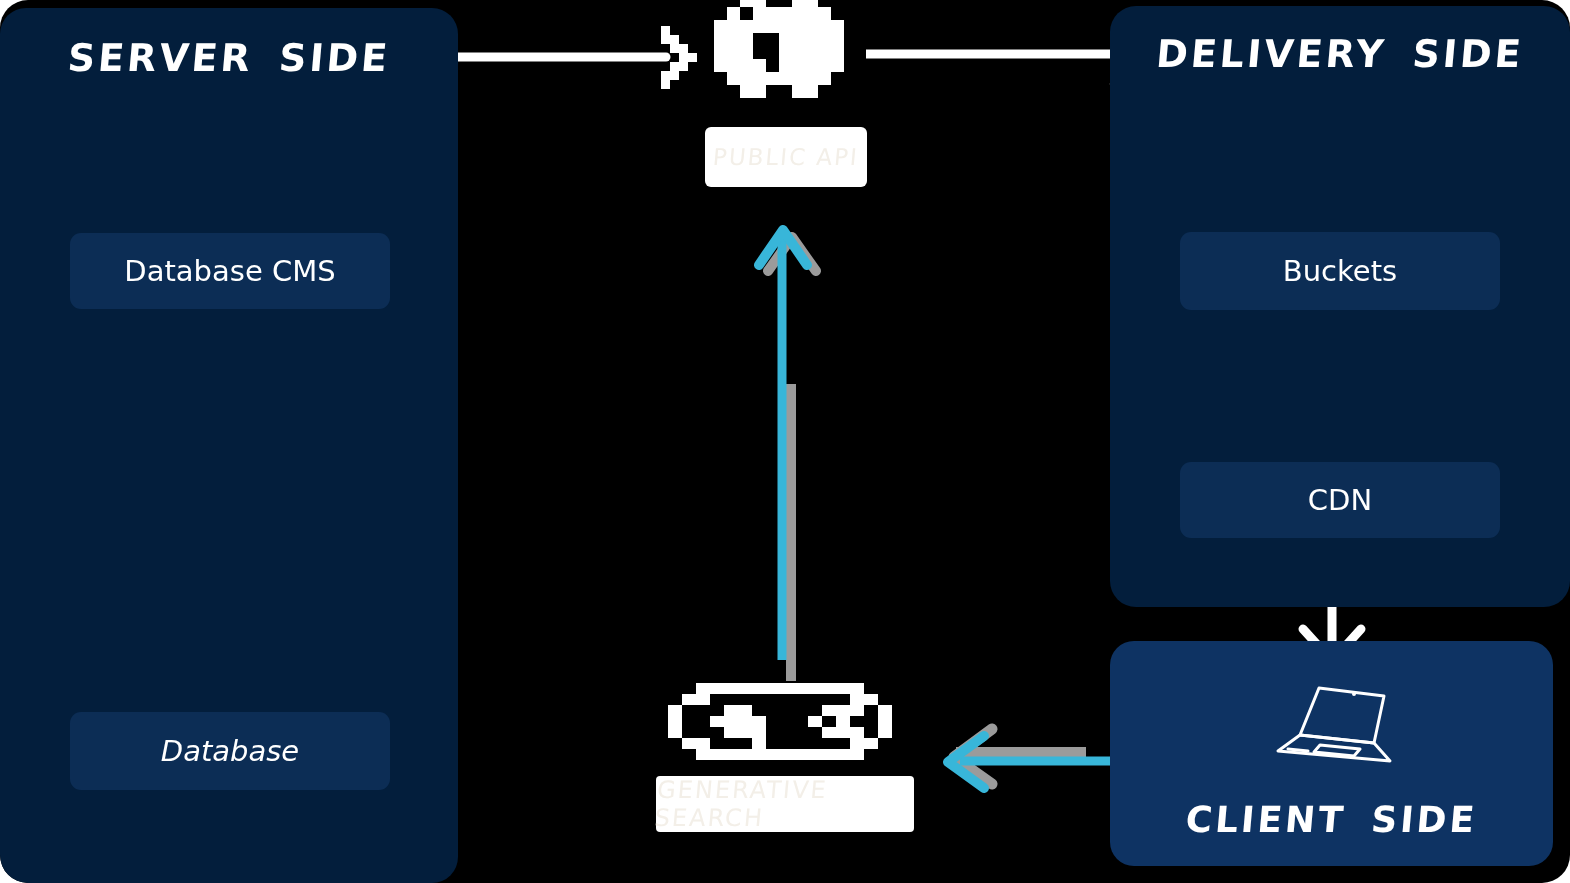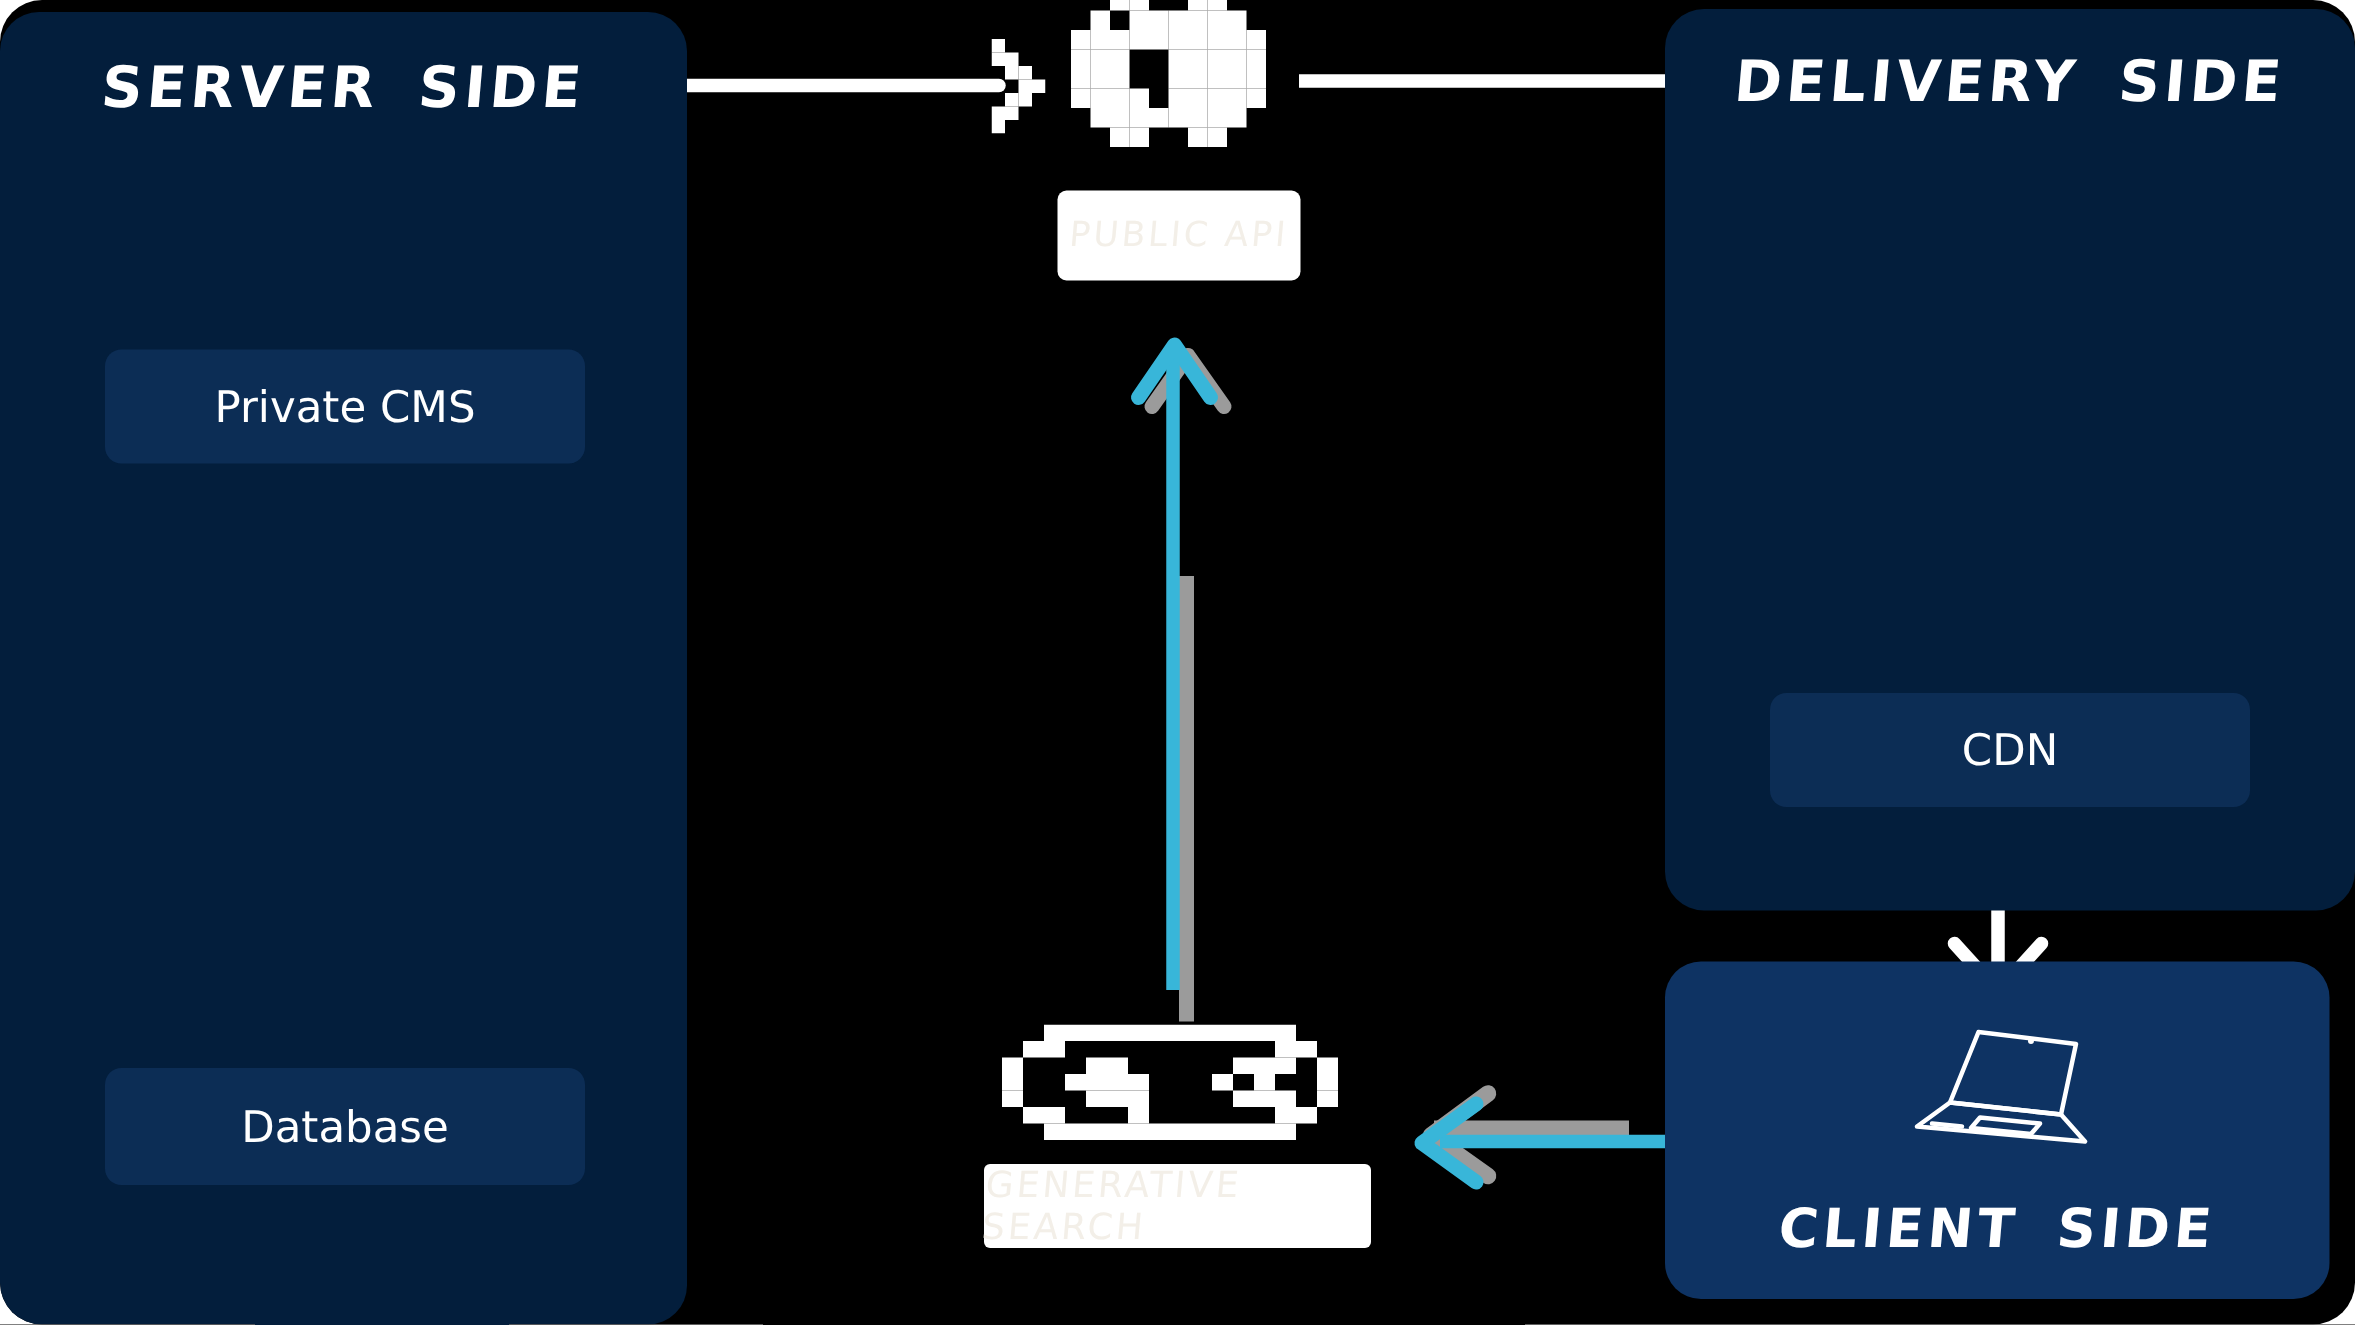--- a/index.html
+++ b/index.html
@@ -19,21 +19,21 @@
   .side-title{position:absolute;width:100%;text-align:center;color:var(--white);
               font-size:38px;letter-spacing:3px;word-spacing:10px;
               transform:skewX(-5deg);white-space:nowrap;}
   .panel-server .side-title{top:28px;}
   .panel-delivery .side-title{top:26px;}
   .panel-client .side-title{top:158px;font-size:36px;}
   .node{position:absolute;left:70px;width:320px;background:var(--node);border-radius:11px;
         color:var(--white);font-size:29px;display:flex;align-items:center;justify-content:center;}
   .node-cms{top:225px;height:76px;}
   .node-api{top:453px;height:80px;}
-  .node-db{top:704px;height:78px;}
+  .node-db{top:704px;height:78px;font-style:italic;}
   .node-buckets{top:226px;height:78px;}
   .node-cdn{top:456px;height:76px;justify-content:center;}
   .label-box{position:absolute;background:var(--white);display:flex;align-items:center;
              justify-content:center;color:var(--faint_label);letter-spacing:2px;
              transform-origin:center;}
   .label-box span{transform:skewX(-5deg);}
   .label-public-api{left:705px;top:127px;width:162px;height:60px;border-radius:6px;font-size:23px;}
   .label-gen-search{left:656px;top:776px;width:258px;height:56px;border-radius:4px;font-size:24px;}
   .pix{position:absolute;line-height:0;}
   .pix-gear{left:714px;top:-6px;}
@@ -82,29 +82,32 @@
 
     <line class="st st-gray" x1="1086" y1="753" x2="956" y2="753" stroke-width="12"></line>
     <polyline class="st st-gray" points="992,729 954,757 992,784" stroke-width="11" stroke-linecap="round" stroke-linejoin="round"></polyline>
     <line class="st st-teal" x1="1196" y1="761" x2="960" y2="761" stroke-width="9"></line>
     <polyline class="st st-teal" points="984,736 948,762 984,788" stroke-width="10" stroke-linecap="round" stroke-linejoin="round"></polyline>
   </svg>
 
   <section class="panel panel-server">
     <h1 class="side-title">SERVER SIDE</h1>
     <div class="node node-cms">
-      <span>Private CMS</span>
+      <span>Database CMS</span>
     </div>
     <div class="node node-db">
       <span>Database</span>
     </div>
   </section>
 
   <section class="panel panel-delivery">
     <h1 class="side-title">DELIVERY SIDE</h1>
+    <div class="node node-buckets">
+      <span>Buckets</span>
+    </div>
     <div class="node node-cdn">
       <span>CDN</span>
     </div>
   </section>
 
   <section class="panel panel-client">
     <svg class="laptop" width="140" height="104" viewBox="0 0 140 104">
       <g fill="none" stroke="#ffffff" stroke-width="3" stroke-linejoin="round" stroke-linecap="round">
         <polygon points="57,5 122,13 112,60 38,52"></polygon>
         <polygon points="38,52 112,60 128,78 16,68"></polygon>

